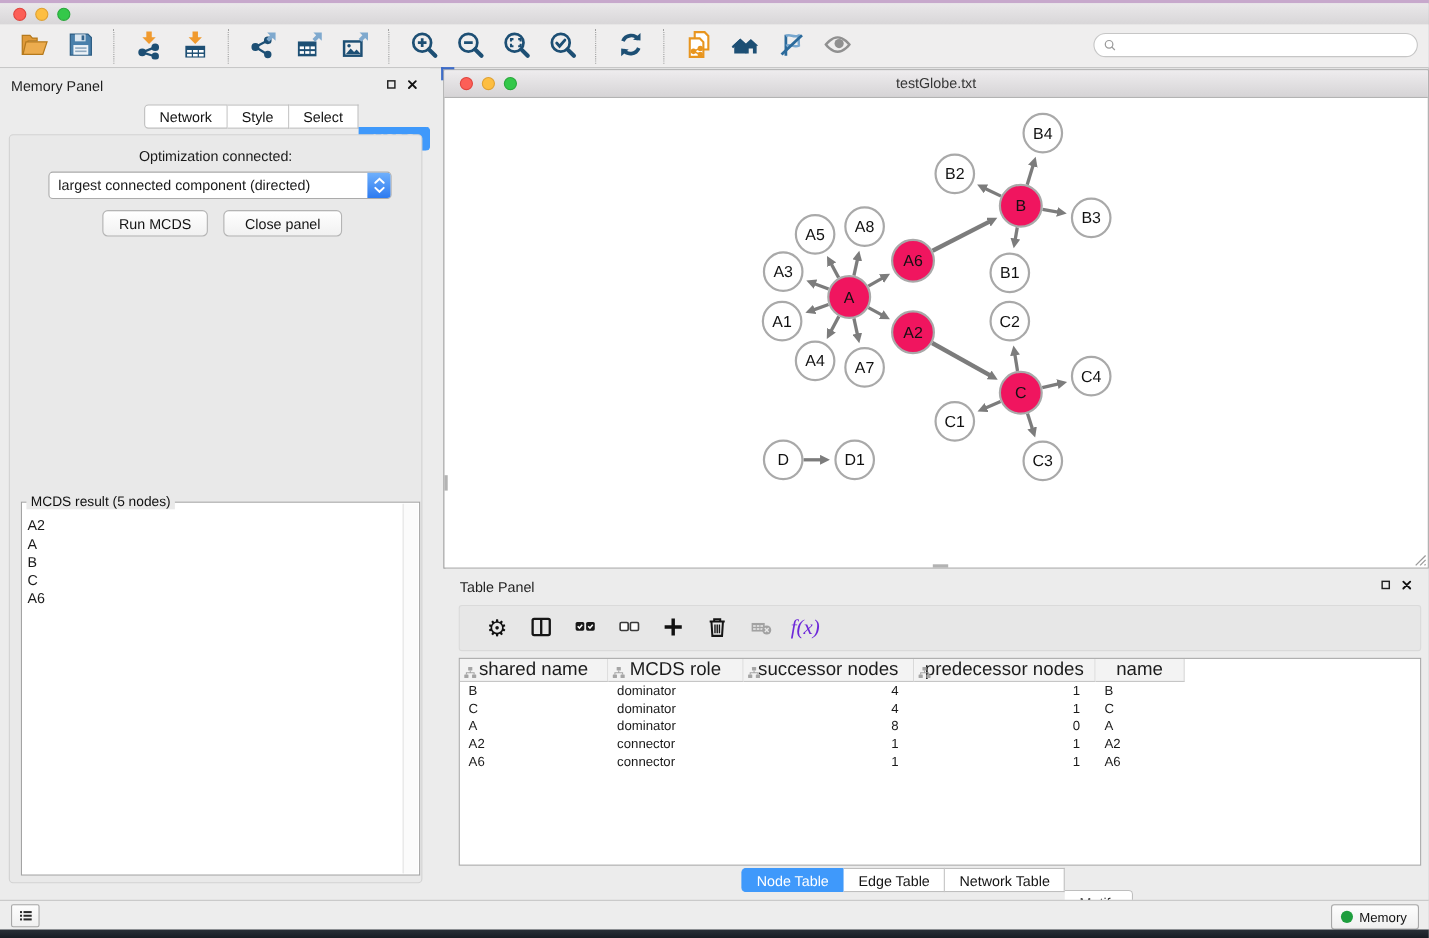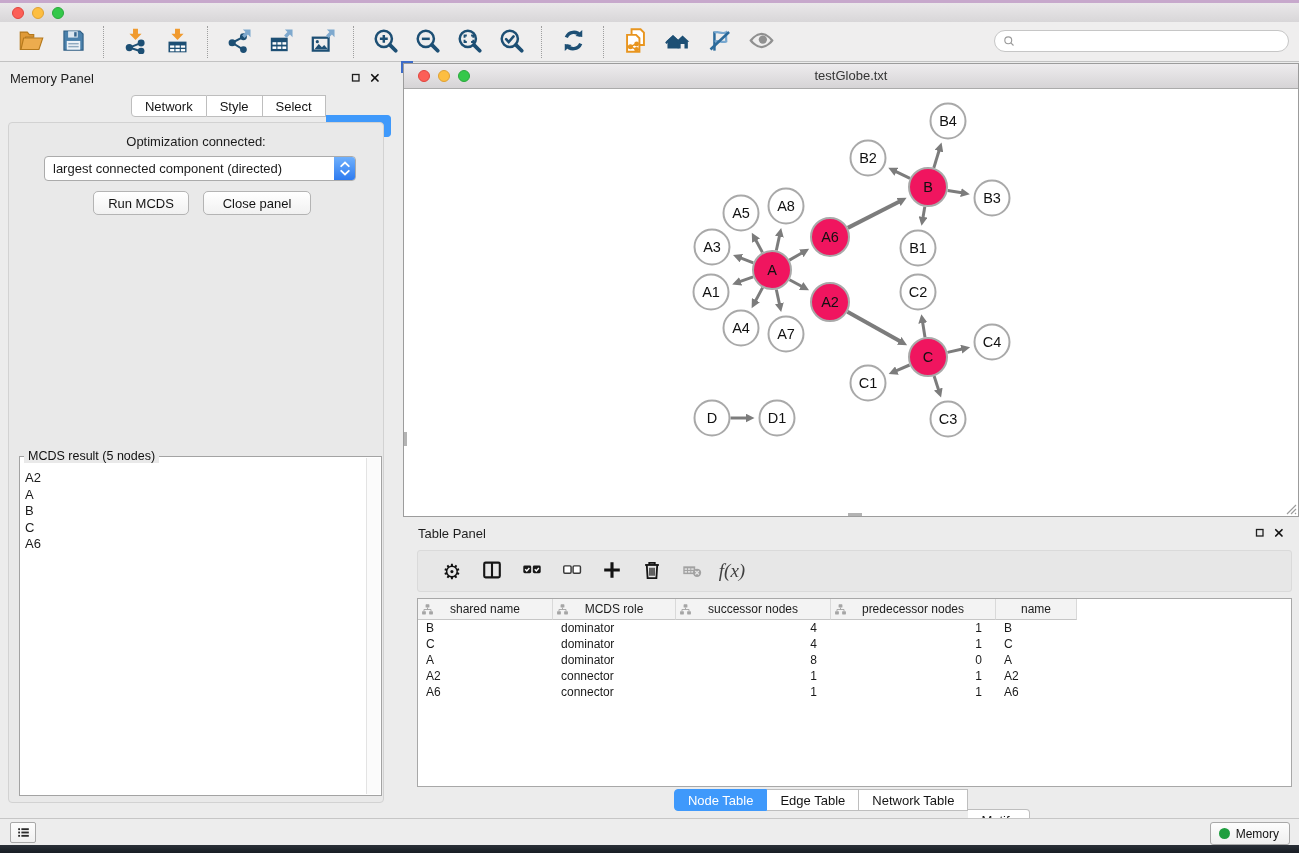--- a/index.html
+++ b/index.html
@@ -71,27 +71,27 @@
   .net-vthumb{position:absolute;left:0;top:368px;width:3px;height:14px;background:#B3B3B3;}
   .net-hthumb{position:absolute;left:444px;bottom:0;width:14px;height:3px;background:#B3B3B3;}
   
   .table-panel{position:absolute;left:405px;top:517px;width:894px;height:301px;background:#ECECEC;}
   .tp-toolbar{position:absolute;left:12px;right:7px;top:33px;height:42px;background:#E7E7E7;
               border:1px solid #DADADA;border-radius:3px;display:flex;align-items:center;padding-left:14px;box-sizing:border-box;}
   .tp-btn{width:24px;height:24px;border:none;background:transparent;padding:0;margin:0 8px;
           display:flex;align-items:center;justify-content:center;}
   .tp-btn svg{width:22px;height:22px;}
   .tp-btn .glyph{font-size:21px;line-height:21px;color:#111;}
-  .tp-btn .fx{font-family:"Liberation Serif",serif;font-style:italic;font-size:19px;color:#404040;}
+  .tp-btn .fx{font-family:"Liberation Serif",serif;font-style:italic;font-size:19px;color:#6d28d9;}
   .tp-table{position:absolute;left:12px;right:7px;top:81px;height:187px;background:#fff;
             border:1px solid #A8A8A8;overflow:hidden;}
   .thead{display:flex;height:21px;}
   .th{position:relative;height:21px;background:#F3F3F3;border-bottom:1px solid #C6C6C6;
       border-right:1px solid #D9D9D9;display:flex;align-items:center;justify-content:center;
-      font-size:12px;color:#1c1c1c;box-sizing:border-box;flex:none;}
+      font-size:17px;color:#1c1c1c;box-sizing:border-box;flex:none;}
   .th .colicon{position:absolute;left:3px;top:4px;width:13px;height:13px;}
   .tr{display:flex;height:16px;align-items:center;}
   .td{font-size:12px;box-sizing:border-box;flex:none;white-space:nowrap;overflow:hidden;}
   .td.left{padding-left:8px;text-align:left;}
   .td.right{padding-right:14px;text-align:right;}
   .tp-tabs{position:absolute;left:0;right:0;top:272px;display:flex;justify-content:center;}
   
   .statusbar{position:absolute;left:0;top:818px;width:100%;height:27px;background:#EDEDED;
              border-top:1px solid #C6C6C6;box-sizing:border-box;}
   .list-btn{position:absolute;left:10px;top:3px;width:26px;height:21px;background:linear-gradient(#FDFDFD,#F0F0F0);

